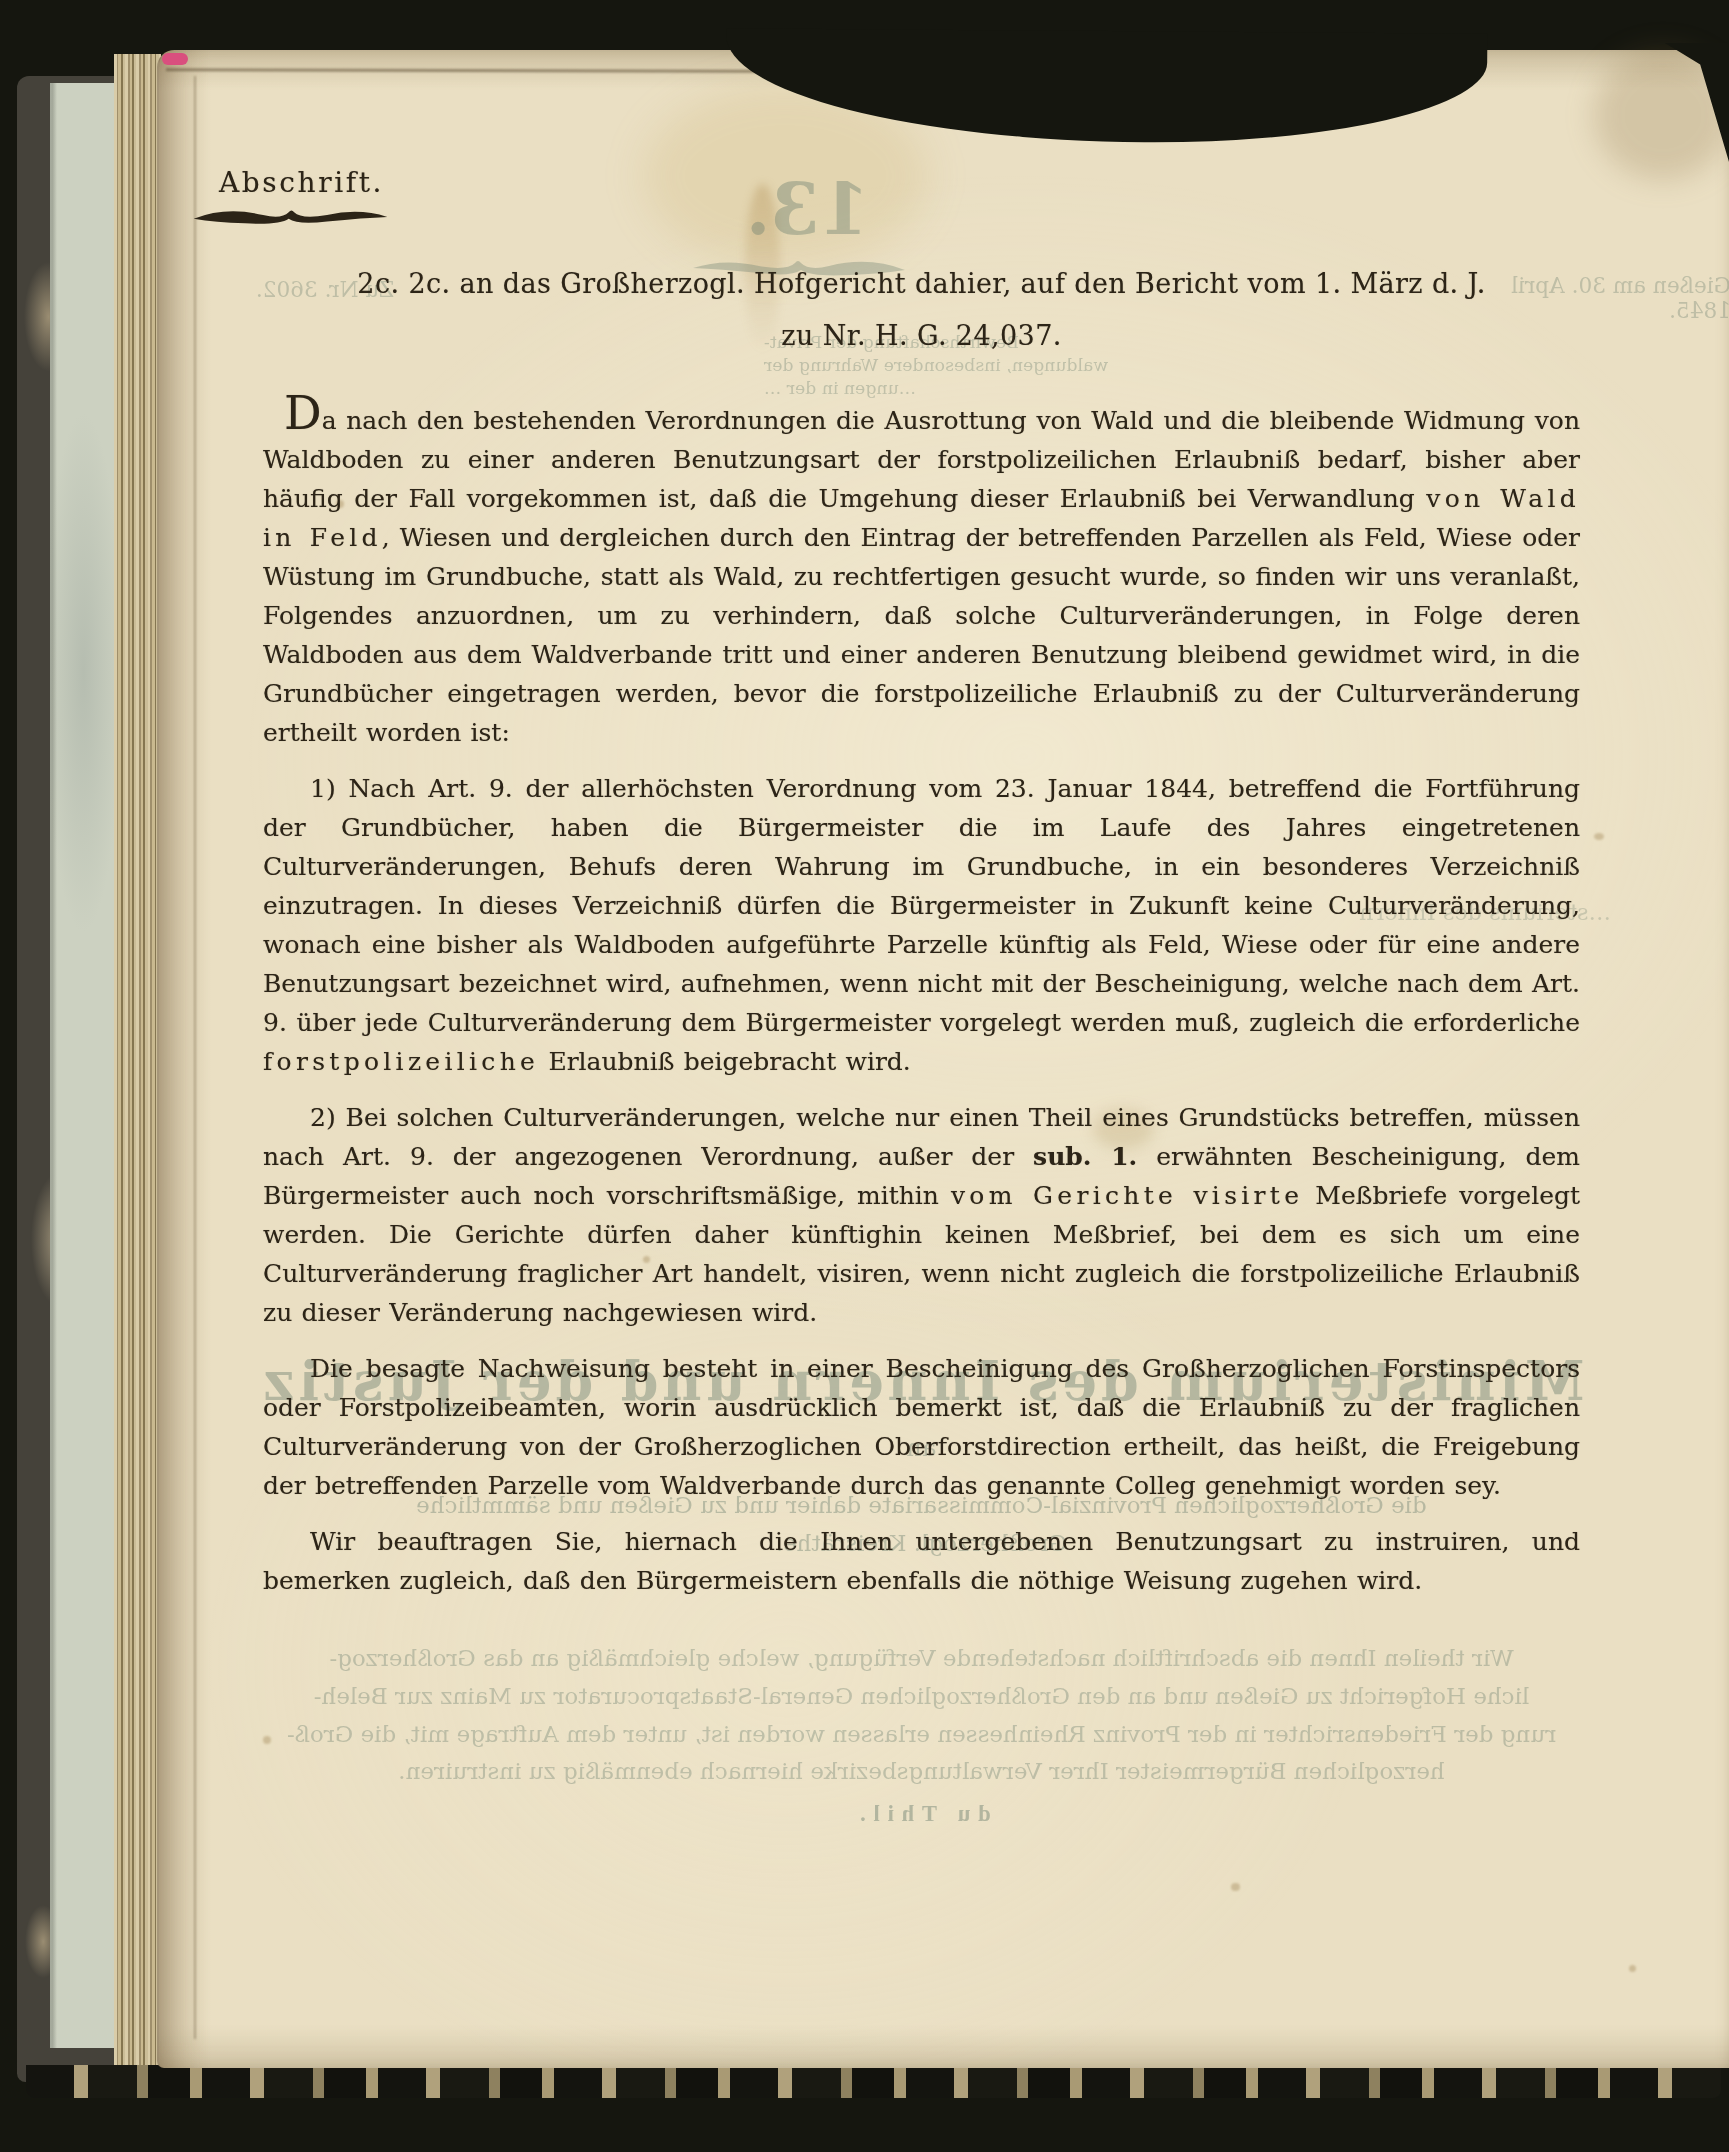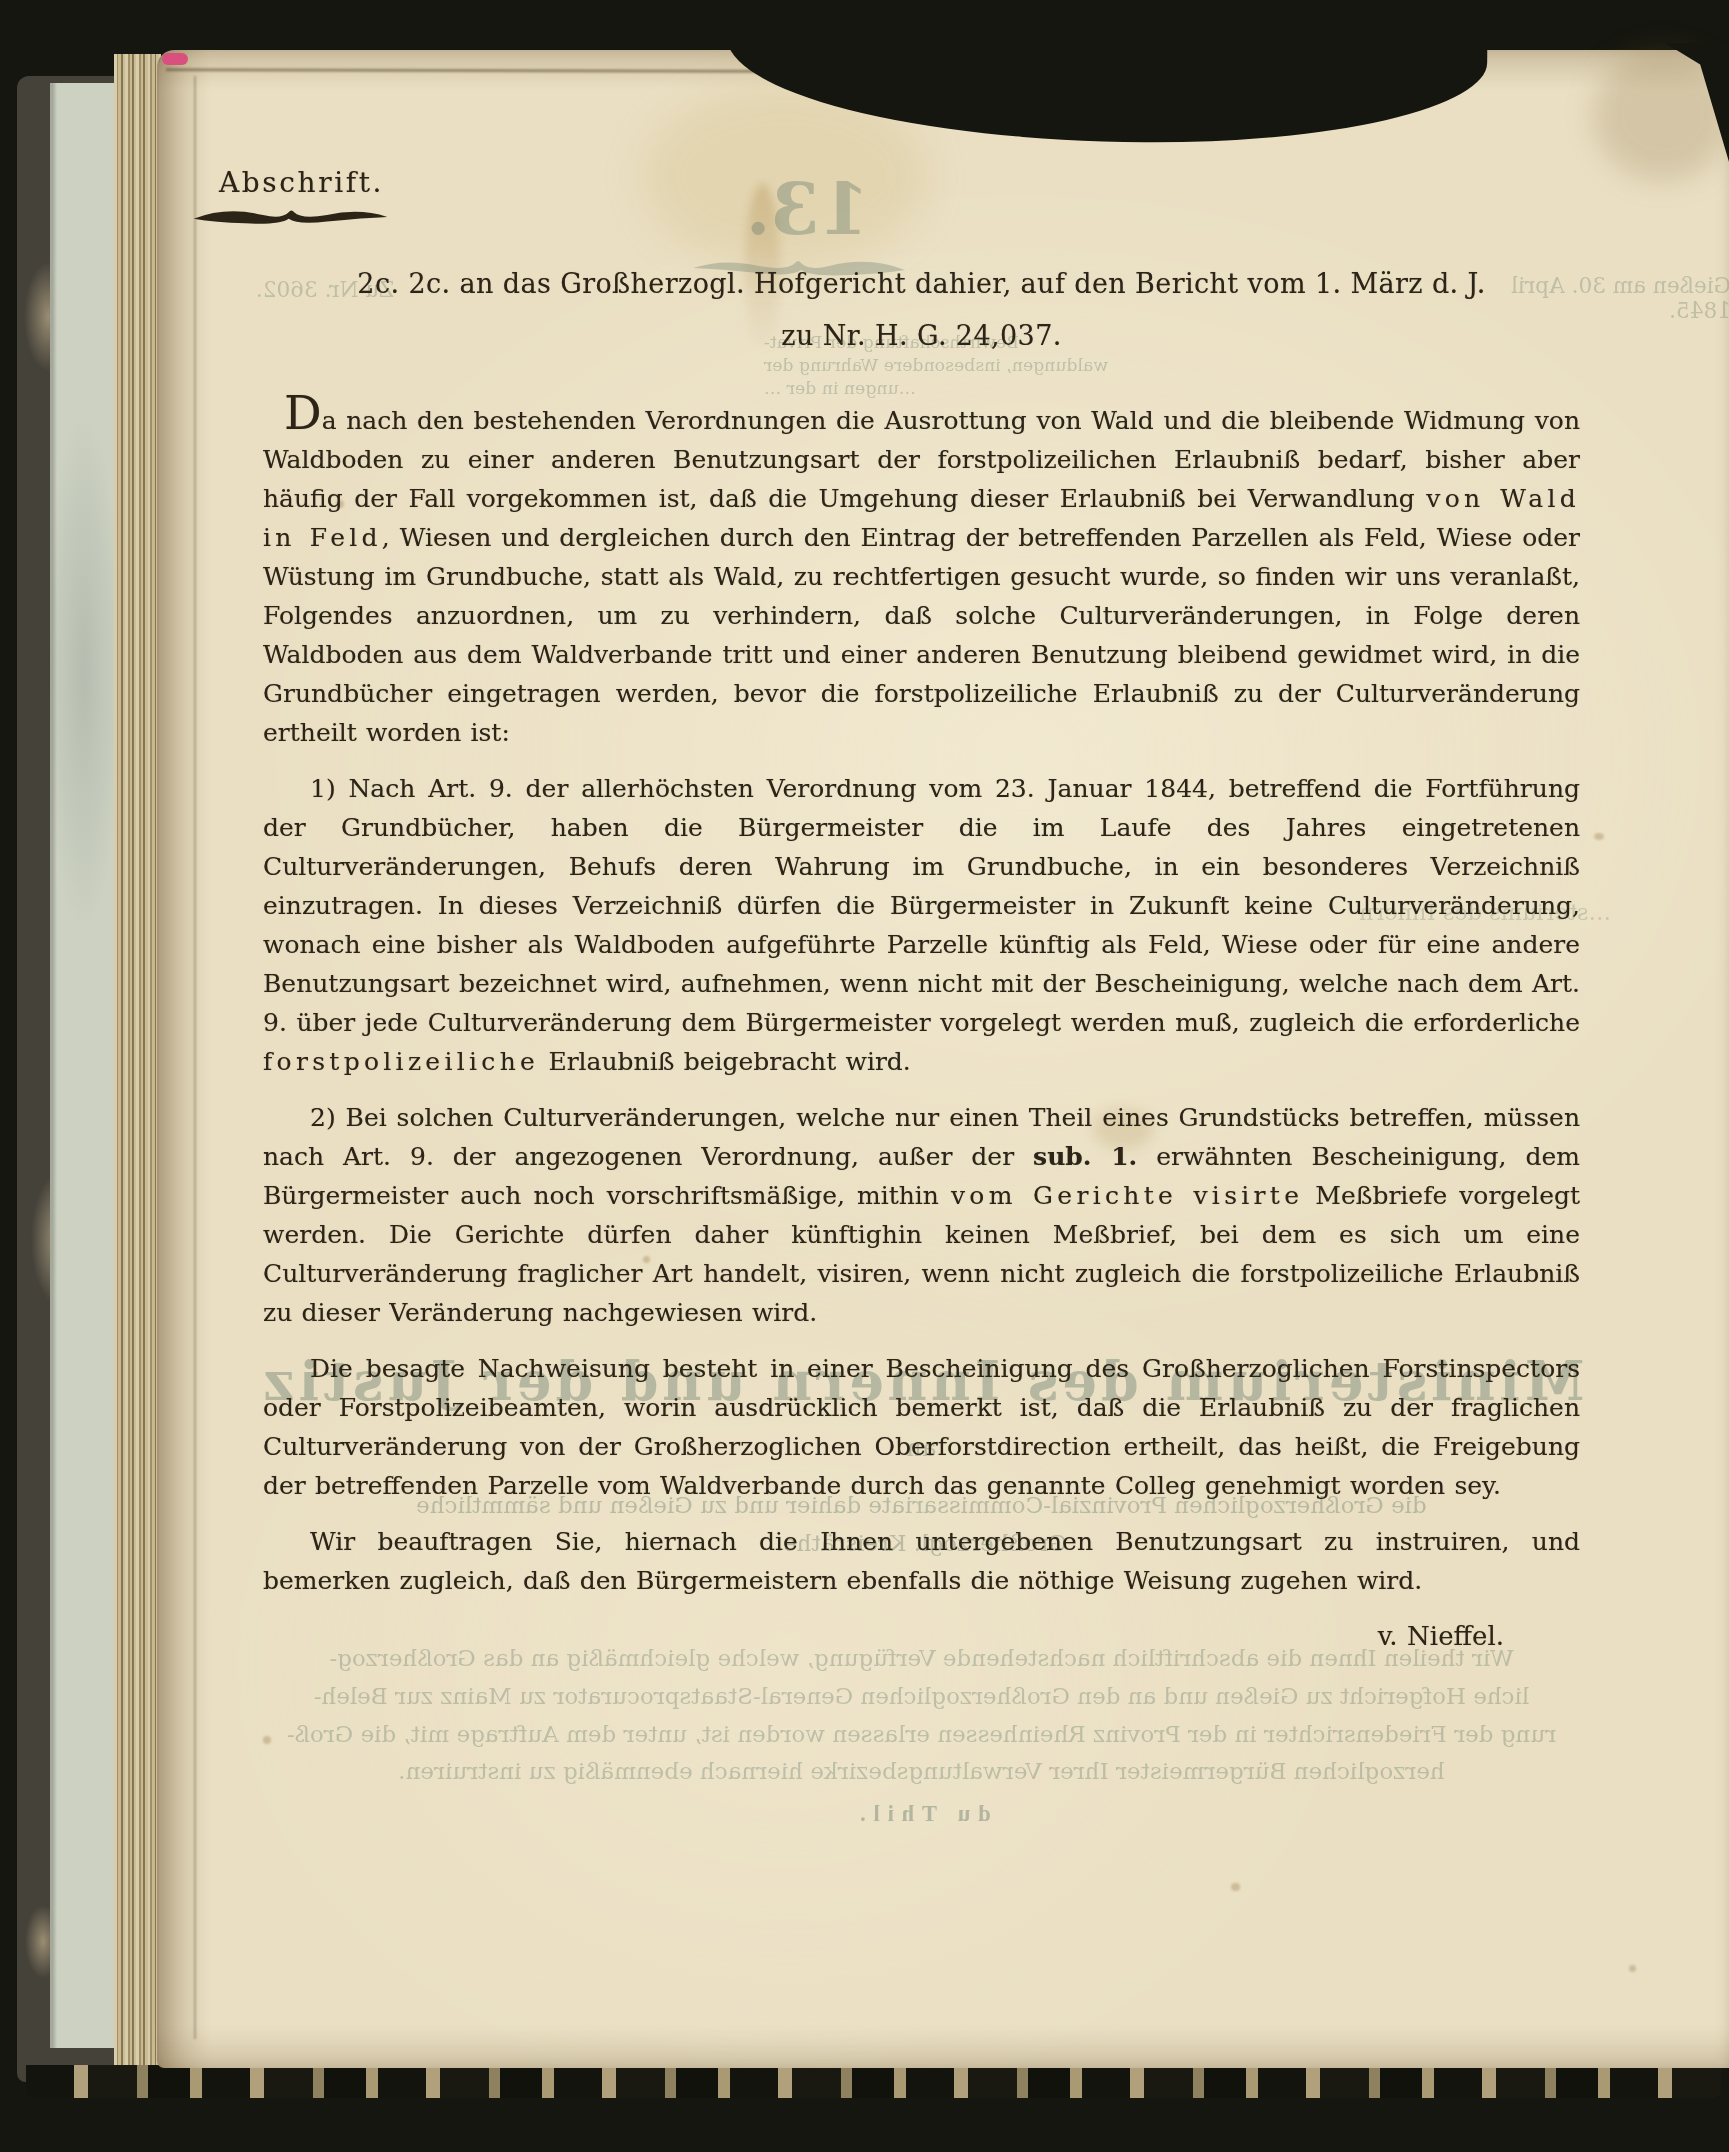--- a/index.html
+++ b/index.html
@@ -149,21 +149,20 @@
 
     <div class="ink hdr hdr1">2c. 2c. an das Großherzogl. Hofgericht dahier, auf den Bericht vom 1. März d. J.</div>
     <div class="ink hdr hdr2">zu Nr. H. G. 24,037.</div>
 
     <div class="ink bodytext">
       <p class="para-first"><span>Da nach den bestehenden Verordnungen die Ausrottung von Wald und die bleibende Widmung von Waldboden zu einer anderen Benutzungsart der forstpolizeilichen Erlaubniß bedarf, bisher aber häufig der Fall vorgekommen ist, daß die Umgehung dieser Erlaubniß bei Verwandlung </span><span class="seg-sperr">von Wald in Feld</span><span>, Wiesen und dergleichen durch den Eintrag der betreffenden Parzellen als Feld, Wiese oder Wüstung im Grundbuche, statt als Wald, zu rechtfertigen gesucht wurde, so finden wir uns veranlaßt, Folgendes anzuordnen, um zu verhindern, daß solche Culturveränderungen, in Folge deren Waldboden aus dem Waldverbande tritt und einer anderen Benutzung bleibend gewidmet wird, in die Grundbücher eingetragen werden, bevor die forstpolizeiliche Erlaubniß zu der Culturveränderung ertheilt worden ist:</span></p>
       <p class="para-ind"><span>1) Nach Art. 9. der allerhöchsten Verordnung vom 23. Januar 1844, betreffend die Fortführung der Grundbücher, haben die Bürgermeister die im Laufe des Jahres eingetretenen Culturveränderungen, Behufs deren Wahrung im Grundbuche, in ein besonderes Verzeichniß einzutragen. In dieses Verzeichniß dürfen die Bürgermeister in Zukunft keine Culturveränderung, wonach eine bisher als Waldboden aufgeführte Parzelle künftig als Feld, Wiese oder für eine andere Benutzungsart bezeichnet wird, aufnehmen, wenn nicht mit der Bescheinigung, welche nach dem Art. 9. über jede Culturveränderung dem Bürgermeister vorgelegt werden muß, zugleich die erforderliche </span><span class="seg-sperr">forstpolizeiliche</span><span> Erlaubniß beigebracht wird.</span></p>
       <p class="para-ind"><span>2) Bei solchen Culturveränderungen, welche nur einen Theil eines Grundstücks betreffen, müssen nach Art. 9. der angezogenen Verordnung, außer der </span><span class="seg-bold">sub. 1.</span><span> erwähnten Bescheinigung, dem Bürgermeister auch noch vorschriftsmäßige, mithin </span><span class="seg-sperr">vom Gerichte visirte</span><span> Meßbriefe vorgelegt werden. Die Gerichte dürfen daher künftighin keinen Meßbrief, bei dem es sich um eine Culturveränderung fraglicher Art handelt, visiren, wenn nicht zugleich die forstpolizeiliche Erlaubniß zu dieser Veränderung nachgewiesen wird.</span></p>
       <p class="para-ind"><span>Die besagte Nachweisung besteht in einer Bescheinigung des Großherzoglichen Forstinspectors oder Forstpolizeibeamten, worin ausdrücklich bemerkt ist, daß die Erlaubniß zu der fraglichen Culturveränderung von der Großherzoglichen Oberforstdirection ertheilt, das heißt, die Freigebung der betreffenden Parzelle vom Waldverbande durch das genannte Colleg genehmigt worden sey.</span></p>
       <p class="para-ind"><span>Wir beauftragen Sie, hiernach die Ihnen untergebenen Benutzungsart zu instruiren, und bemerken zugleich, daß den Bürgermeistern ebenfalls die nöthige Weisung zugehen wird.</span></p>
-      <p class="sig">v. Nieffel.</p>
     </div>
 
   </div>
 
   <div class="cloth-wedge"></div>
   <div class="corner-fold"></div>
 
 </div>
 
 

